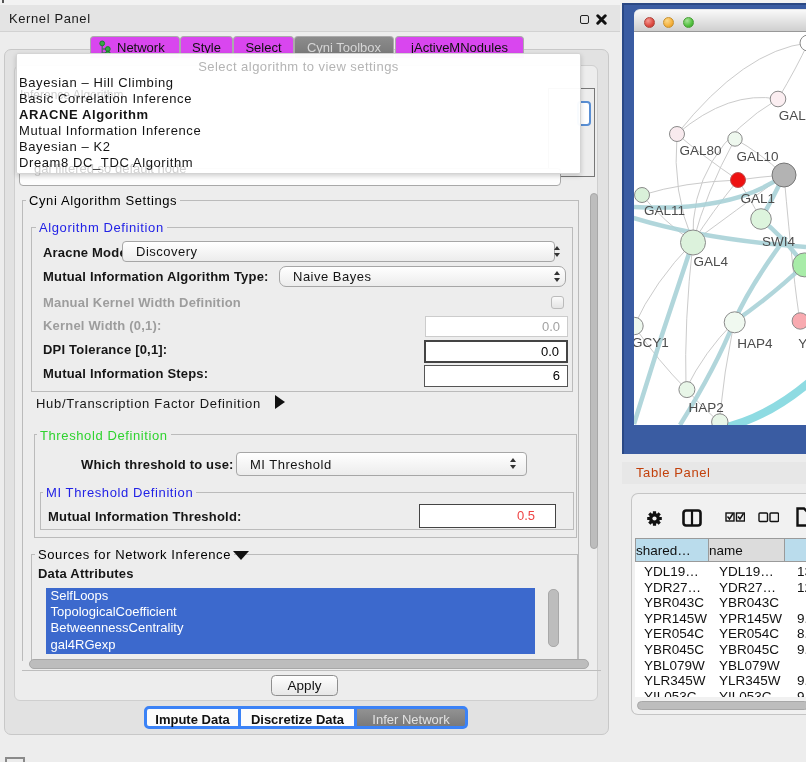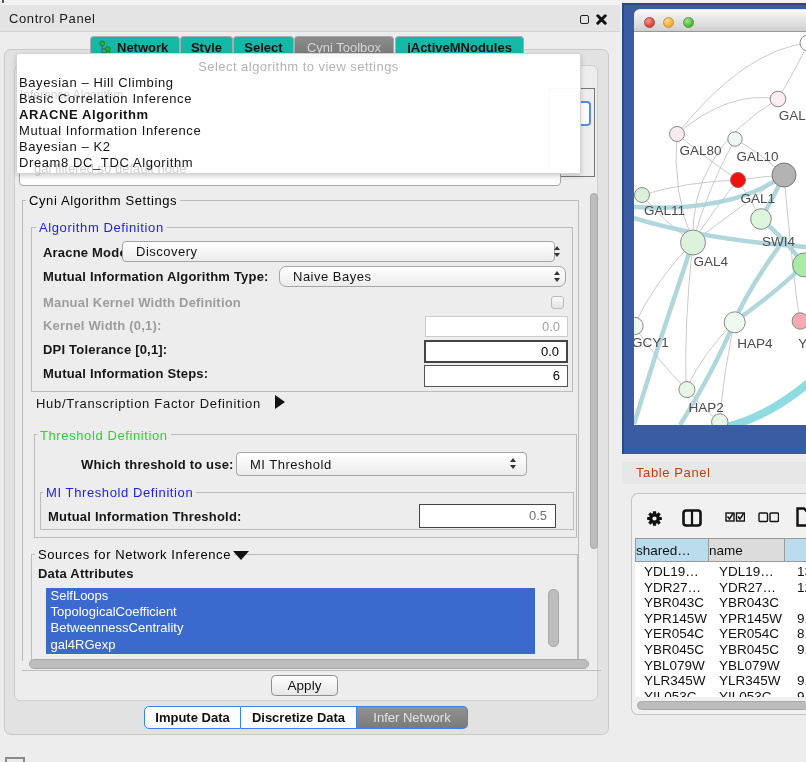--- a/index.html
+++ b/index.html
@@ -9,21 +9,21 @@
 
 #topstrip { left:0; top:0; width:806px; height:5px; background:#f2f2f2; }
 #topdash { left:2px; top:0; width:2px; height:3px; background:#555; }
 #titlebar { left:0; top:5px; width:620px; height:27px; background:#e4e4e4; border-bottom:1px solid #d2d2d2; }
 #titlebar .t { position:absolute; left:9px; top:6px; font-size:13px; letter-spacing:0.6px; color:#1a1a1a; }
 #floaticon { left:580px; top:15px; width:9px; height:9px; border:1.6px solid #222; border-radius:2px; }
 
 #outerpanel { left:4px; top:49px; width:605px; height:686px; background:#e2e2e2; border:1px solid #c8c8c8; border-radius:7px; }
 #innerpanel { left:14px; top:65px; width:584px; height:636px; background:#ededed; border:1px solid #cfcfcf; border-radius:6px; }
 
-.tab { position:absolute; top:36px; height:22px; background:#14b8a6; border:1px solid #ababab; border-bottom:none; border-radius:4px 4px 0 0; font-size:13px; font-weight:bold; color:#111; text-align:center; line-height:21px; }
+.tab { position:absolute; top:36px; height:22px; background:#d946ef; border:1px solid #ababab; border-bottom:none; border-radius:4px 4px 0 0; font-size:13px; font-weight:normal; color:#111; text-align:center; line-height:21px; }
 .tabsel { background:linear-gradient(#8c8c8c,#767676); color:#d6d6d6; font-weight:normal; }
 
 #ghostbox { left:548px; top:88px; width:47px; height:89px; border:1px solid #777; background:#ededed; }
 #bluefield { left:577px; top:101px; width:14px; height:25px; background:#fff; border:2px solid #5a8fd4; border-radius:4px; }
 #bottomfield { left:19px; top:168px; width:542px; height:18px; background:#fdfdfd; border:1px solid #a8a8a8; border-radius:4px; }
 
 #popup { left:16px; top:53px; width:565px; height:121px; background:rgba(255,255,255,0.96); border:1px solid #d4d4d4; border-radius:2px; box-shadow:0 2px 5px rgba(0,0,0,0.18); }
 #popup .hd { position:absolute; left:0; top:5px; width:100%; text-align:center; font-size:13px; letter-spacing:0.45px; color:#b4b4b4; }
 #popup .it { position:absolute; left:2px; font-size:13px; letter-spacing:0.6px; color:#141414; white-space:nowrap; }
 .ghosttext { position:absolute; font-size:13px; color:rgba(110,110,110,0.33); white-space:nowrap; }
@@ -41,41 +41,41 @@
 .carr { position:absolute; width:0; height:0; border-left:3.5px solid transparent; border-right:3.5px solid transparent; z-index:5; }
 .cup { border-bottom:4.5px solid #333; }
 .cdn { border-top:4.5px solid #333; }
 .ninput { position:absolute; background:#fff; font-size:13px; text-align:right; }
 
 #datalist { left:45.5px; top:588px; width:489px; height:66px; background:#3c69cd; color:#fff; font-size:13px; overflow:hidden; }
 #datalist div { padding-left:5px; height:16.2px; line-height:16.2px; }
 .sbthumb { position:absolute; background:#bdbdbd; border:1px solid #a8a8a8; border-radius:5px; }
 
 #applybtn { left:271px; top:675px; width:67px; height:21px; background:linear-gradient(#fefefe,#e7e7e7); border:1px solid #8e8e8e; border-radius:4.5px; font-size:13.5px; color:#111; text-align:center; line-height:19px; }
-.btab { position:absolute; top:706px; height:23px; background:#fcfcfc; border:1px solid #3b82f6; font-size:13px; font-weight:bold; color:#111; text-align:center; line-height:22px; }
+.btab { position:absolute; top:706px; height:23px; background:#fcfcfc; border:3px solid #3b82f6; font-size:13px; font-weight:bold; color:#111; text-align:center; line-height:22px; }
 
 #bluedesk { left:622px; top:3px; width:184px; height:451px; background:#3a5ca2; border-left:2px solid #2a4884; border-top:2px solid #2a4884; }
 #macbar { left:634px; top:9px; width:172px; height:23px; background:linear-gradient(#f9f9f9,#cfcfcf); border-bottom:1px solid #999; border-top-left-radius:6px; border-top:1px solid #e8e8e8;}
 .tl { position:absolute; top:16.5px; width:11px; height:11px; border-radius:50%; }
 #canvas { left:634px; top:32px; width:172px; height:393px; background:#fff; overflow:hidden; }
 #tablebar { left:622px; top:462px; width:184px; height:22px; background:#e7e7e7; }
 #tablebar .t { position:absolute; left:14px; top:3px; font-size:13px; letter-spacing:0.6px; color:#c2410c; }
 #tablewin { left:631px; top:493px; width:175px; height:222px; background:#f1f1f1; border:1px solid #c5c5c5; border-radius:7px 0 0 7px; border-right:none; }
 #tablerows { left:635px; top:562px; width:171px; height:135px; background:#fff; font-size:13.5px; color:#111; overflow:hidden; }
 .trow { position:absolute; white-space:nowrap; }
 
 .th { position:absolute; top:538px; height:24px; border:1px solid #9a9a9a; font-size:13.5px; color:#111; text-align:left; line-height:23px; }
 #botlefticon { left:5px; top:757px; width:20px; height:12px; border:2px solid #8a8a8a; background:#ececec; }
 </style>
 </head>
 <body>
 <div class="abs" id="topstrip"></div>
 <div class="abs" id="topdash"></div>
 <div class="abs" id="titlebar">
-    <div class="t">Control Panel</div>
+    <div class="t">Kernel Panel</div>
   </div>
 <div class="abs" id="floaticon"></div>
 <svg class="abs" style="left:596px;top:14px" width="11" height="11" viewBox="0 0 11 11">
     <path d="M1.8 1.8 L9.2 9.2 M9.2 1.8 L1.8 9.2" stroke="#111" stroke-width="3" stroke-linecap="round"></path>
   </svg>
 
 <div class="abs" id="outerpanel"></div>
 
 <div class="tab" style="left:90px;width:90px;">
   <svg style="position:absolute;left:8px;top:3px" width="13" height="16" viewBox="0 0 13 16">
@@ -142,21 +142,21 @@
 
 <div class="grp" style="left:34px;top:434px;width:543px;height:104px;"></div>
 <div class="grplabel glab" style="left:37px;top:428px;">Threshold Definition</div>
 <div class="lbl" style="left:81px;top:457px;">Which threshold to use:</div>
 <div class="combo" style="left:236px;top:452px;width:291px;height:24px;">
     <span class="tx" style="top:4px">MI Threshold</span>
   </div>
 <div class="grp" style="left:40px;top:492px;width:534px;height:38px;"></div>
 <div class="grplabel blab" style="left:43px;top:485px;">MI Threshold Definition</div>
 <div class="lbl" style="left:48px;top:509px;">Mutual Information Threshold:</div>
-<div class="ninput" style="left:419px;top:504px;width:137px;height:24px;border:1.5px solid #444;color:#737373;line-height:21px;padding-right:8px;">0.5</div>
+<div class="ninput" style="left:419px;top:504px;width:137px;height:24px;border:1.5px solid #444;color:#ef4444;line-height:21px;padding-right:20px;">0.5</div>
 
 <div class="grp" style="left:31px;top:554px;width:547px;height:107px;border-bottom:none;"></div>
 <div class="grplabel" style="left:35px;top:547px;">Sources for Network Inference</div>
 <div class="abs" style="left:232.5px;top:551px;width:0;height:0;border-left:8.5px solid transparent;border-right:8.5px solid transparent;border-top:9px solid #111;"></div>
 <div class="lbl" style="left:38px;top:566px;">Data Attributes</div>
 <div class="abs" id="datalist">
   <div>SelfLoops</div>
   <div>TopologicalCoefficient</div>
   <div>BetweennessCentrality</div>
   <div>gal4RGexp</div>

